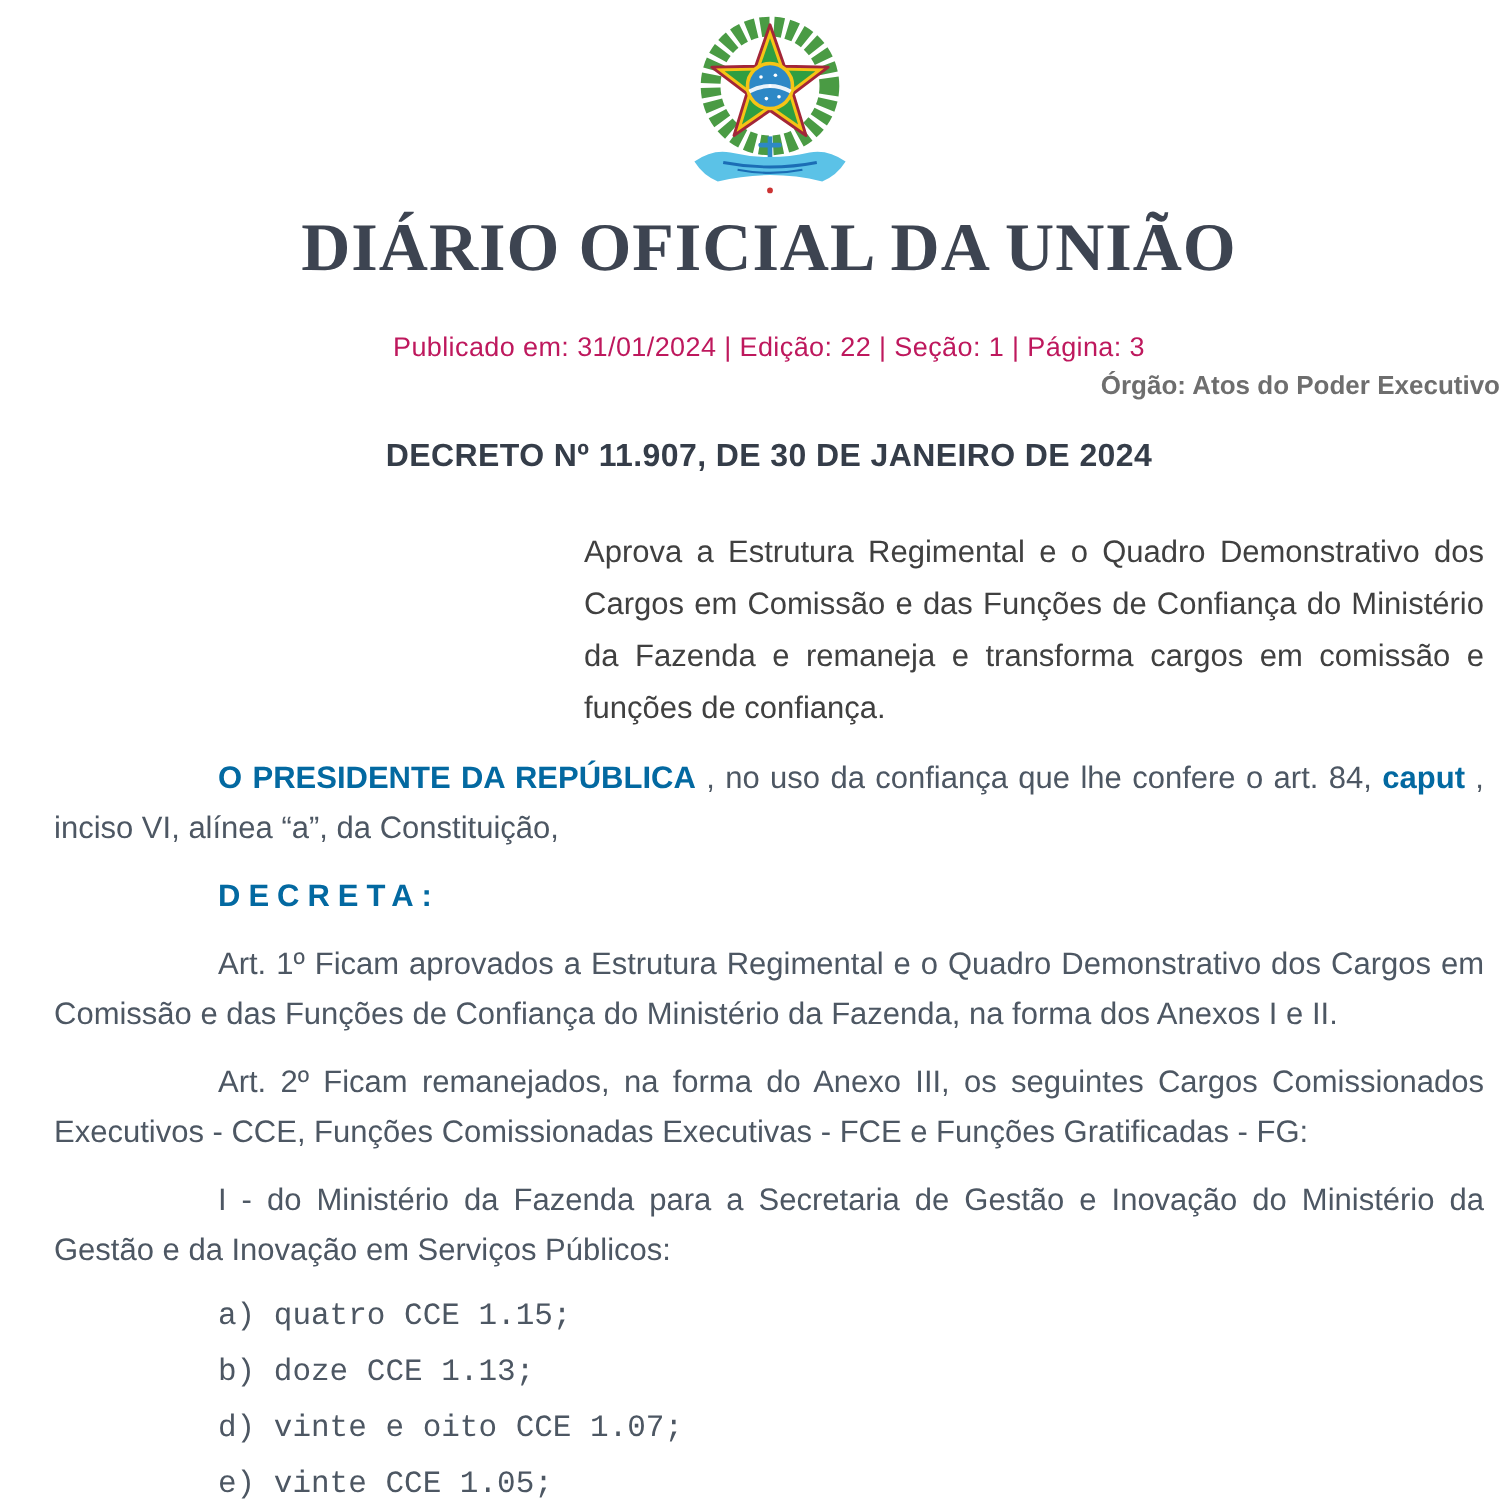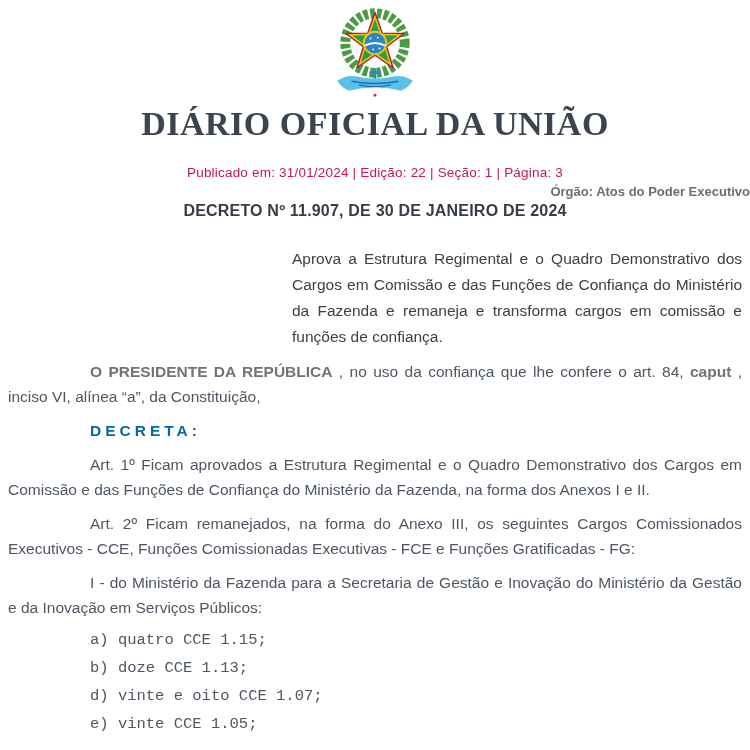--- a/index.html
+++ b/index.html
@@ -3,21 +3,21 @@
 <meta charset="utf-8">
 <style>
   * { margin: 0; padding: 0; box-sizing: border-box; }
   html, body { background: #ffffff; }
   body {
     width: 750px; height: 750px;
     font-family: "Liberation Sans", "DejaVu Sans", sans-serif;
     color: #4d5763;
     overflow: hidden;
   }
-  .page { width: 750px; height: 750px; background: #ffffff; }
+  .page { width: 750px; height: 750px; background: #ffffff; padding-left: 19px; }
 
   .emblem-wrap { text-align: center; padding-top: 5px; }
   .emblem-wrap svg { display: inline-block; }
 
   .gazette-title {
     margin-top: 2px;
     text-align: center;
     font-family: "Liberation Serif", "DejaVu Serif", serif;
     font-weight: 700;
     font-size: 34px;
@@ -32,21 +32,21 @@
     letter-spacing: 0.2px;
   }
   .organ {
     margin-top: 4px;
     text-align: right;
     font-size: 13px;
     font-weight: 700;
     color: #6e6e6e;
   }
   .decree-heading {
-    margin-top: 3px;
+    margin-top: 20px;
     text-align: center;
     font-size: 16px;
     font-weight: 700;
     color: #353d49;
     letter-spacing: 0.2px;
   }
 
   .summary {
     width: 450px;
     margin: 26px 8px 0 auto;
@@ -58,21 +58,21 @@
 
   .body-text {
     padding: 0 8px;
     margin-top: 9px;
     text-align: justify;
     text-indent: 82px;
     font-size: 15.5px;
     line-height: 25px;
     color: #4d5763;
   }
-  .body-text b, .summary b { color: #737373; }
+  .body-text b, .summary b { color: #0369a1; }
   .enacting {
     font-weight: 700;
     letter-spacing: 4px;
     color: #0369a1;
   }
   .alpha-list { margin-top: 9px; }
   .alpha-list p {
     padding: 0 8px 0 90px;
     margin-top: 5px;
     font-size: 15.5px;

